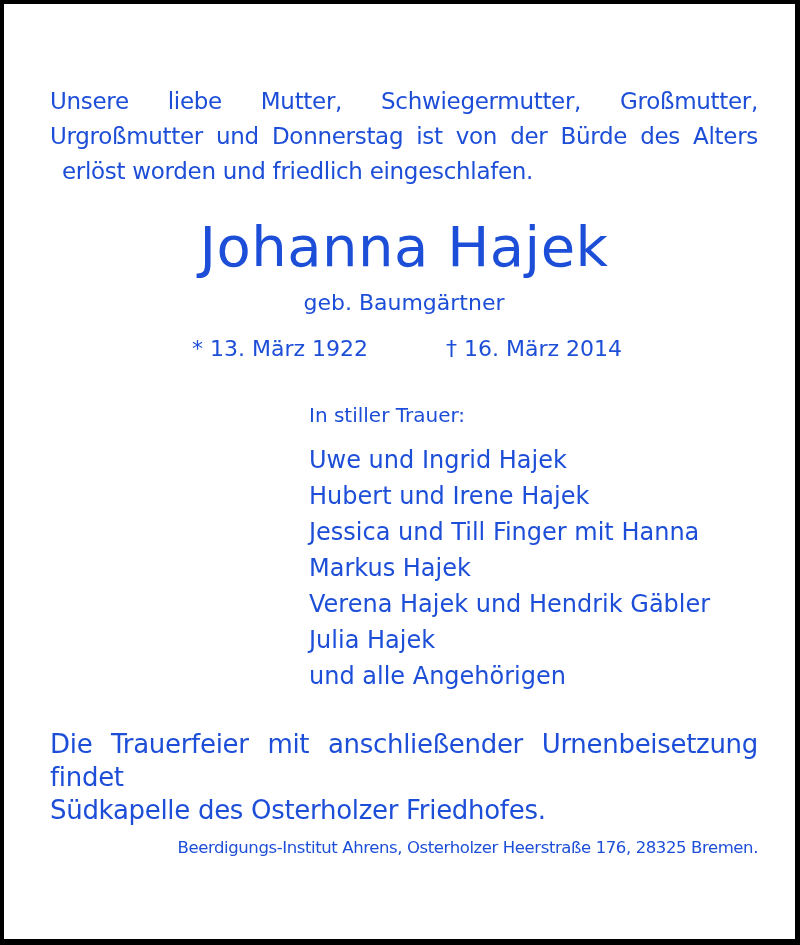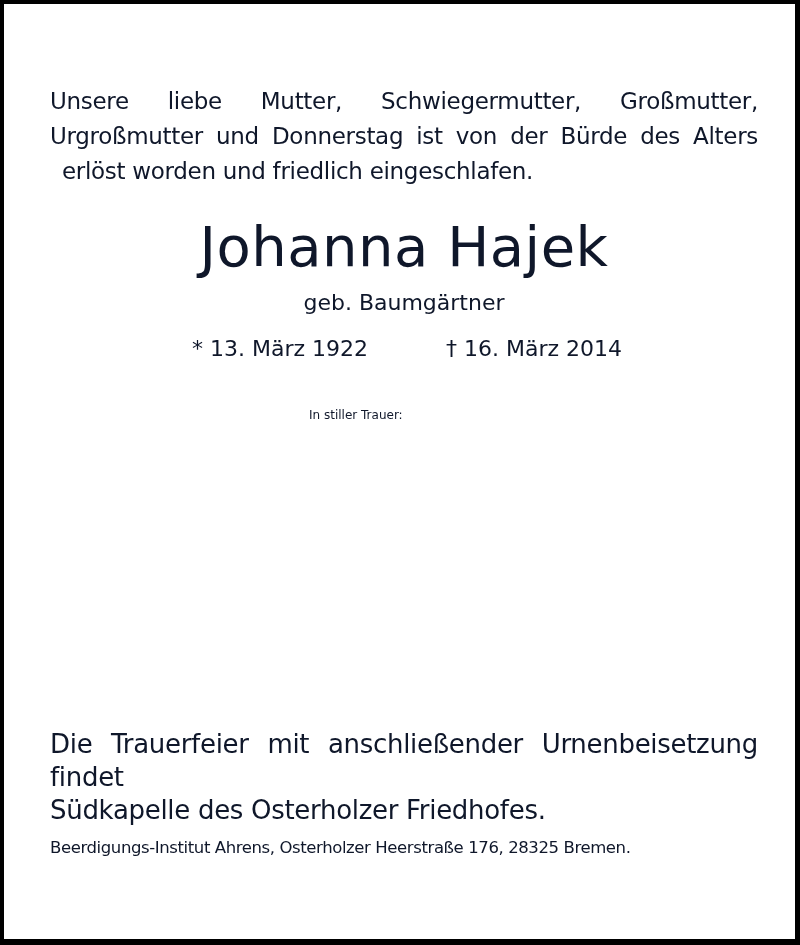--- a/index.html
+++ b/index.html
@@ -5,21 +5,21 @@
   html, body { margin: 0; padding: 0; background: #ffffff; }
   body { width: 800px; height: 945px; overflow: hidden; }
   .frame {
     position: absolute; left: 0; top: 0;
     width: 800px; height: 945px;
     box-sizing: border-box;
     border-left: 4px solid #000; border-top: 4px solid #000;
     border-right: 5px solid #000; border-bottom: 6px solid #000;
     background: #fff;
     font-family: "DejaVu Sans", sans-serif;
-    color: #0f172a;
+    color: #1d4ed8;
   }
   .intro {
     position: absolute; left: 46px; top: 80px; width: 708px;
     font-size: 23px; line-height: 35px; text-align: justify;
     letter-spacing: -0.3px;
   }
   .intro .line { display: block; text-align: justify; text-align-last: justify; }
   .intro .line.last { text-align-last: left; margin-left: 12px; }
   .name {
     position: absolute; left: 0; top: 208px; width: 800px;
@@ -29,36 +29,36 @@
     position: absolute; left: 0; top: 284px; width: 800px;
     text-align: center; font-size: 22px; line-height: 30px;
   }
   .dates {
     position: absolute; top: 330px; font-size: 22px; line-height: 30px; text-align: center;
   }
   .birth { left: 188px; }
   .death { left: 430px; margin-left: 12px; }
   .mourn-label {
     position: absolute; left: 305px; top: 397px;
-    font-size: 12px; line-height: 28px;
+    font-size: 20px; line-height: 28px;
   }
   .mourners {
     position: absolute; left: 305px; top: 438px;
     font-size: 24px; line-height: 36px; list-style: none; margin: 0; padding: 0;
   }
   .mourners li { margin: 0; padding: 0; white-space: nowrap; }
   .ceremony {
     position: absolute; left: 46px; top: 724px; width: 708px;
     font-size: 26px; line-height: 33px; letter-spacing: -0.3px;
   }
   .ceremony .line { display: block; text-align: justify; text-align-last: justify; }
   .ceremony .line.last { text-align-last: left; }
   .undertaker {
     position: absolute; left: 46px; top: 832px; width: 708px;
-    font-size: 16.5px; line-height: 24px; letter-spacing: -0.4px; white-space: nowrap;
+    font-size: 16.5px; line-height: 24px; letter-spacing: -0.4px; white-space: nowrap; text-align: right;
   }
 </style>
 </head>
 <body>
 
 <div class="frame">
 
   <div class="intro">
     <span class="line">Unsere liebe Mutter, Schwiegermutter, Großmutter,</span>
     <span class="line">Urgroßmutter und Donnerstag ist von der Bürde des Alters</span>
@@ -66,20 +66,29 @@
   </div>
 
   <div class="name">Johanna Hajek</div>
   <div class="maiden">geb. Baumgärtner</div>
 
   <div class="dates birth">* 13. März 1922</div>
   <div class="dates death">† 16. März 2014</div>
 
   <div class="mourn-label">In stiller Trauer:</div>
 
+  <ul class="mourners">
+    <li>Uwe und Ingrid Hajek</li>
+    <li>Hubert und Irene Hajek</li>
+    <li>Jessica und Till Finger mit Hanna</li>
+    <li>Markus Hajek</li>
+    <li>Verena Hajek und Hendrik Gäbler</li>
+    <li>Julia Hajek</li>
+    <li>und alle Angehörigen</li>
+  </ul>
 
   <div class="ceremony">
     <span class="line">Die Trauerfeier mit anschließender Urnenbeisetzung findet</span>
     <span class="line last">Südkapelle des Osterholzer Friedhofes.</span>
   </div>
 
   <div class="undertaker">Beerdigungs-Institut Ahrens, Osterholzer Heerstraße 176, 28325 Bremen.</div>
 </div>
 
 </body></html>

